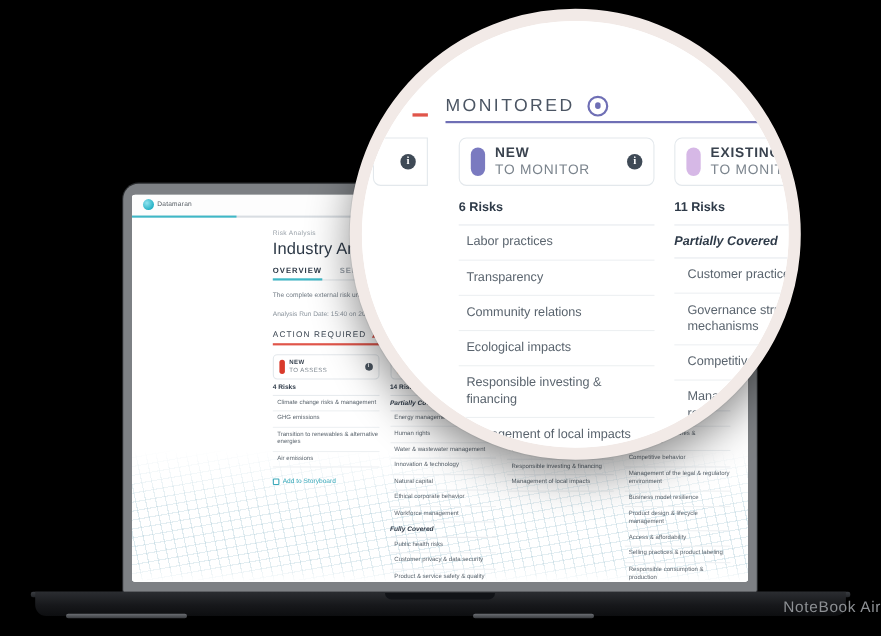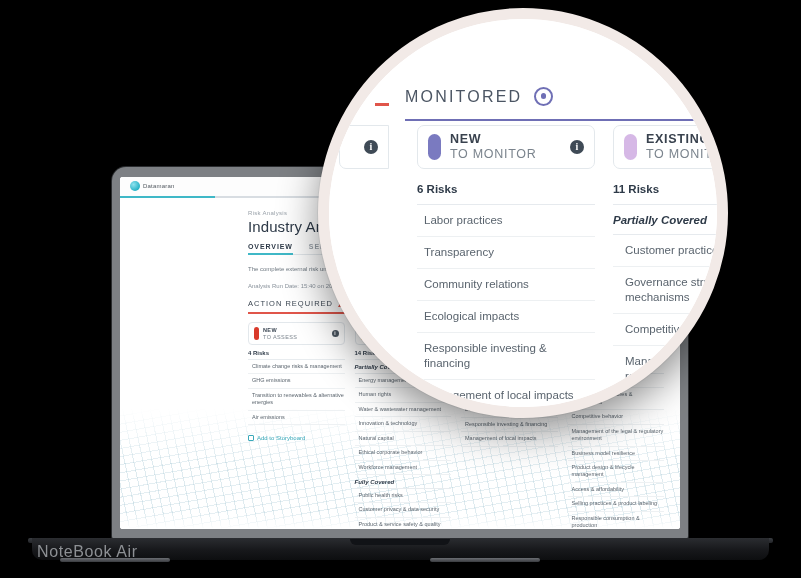--- a/index.html
+++ b/index.html
@@ -41,21 +41,21 @@
     left: 28px; top: 538px; width: 745px; height: 5px;
     background: linear-gradient(180deg,#3a3d42,#232529);
     border-radius: 2px;
   }
   .notch {
     position: absolute; left: 350px; top: 539px; width: 100px; height: 6px;
     background: #111317; border-radius: 0 0 7px 7px;
   }
   .base-label {
     position: absolute; left: 0; top: 543px; width: 801px;
-    text-align: left; color: #8d9094; font-size: 16px; letter-spacing: .6px; padding-left: 37px;
+    text-align: right; color: #8d9094; font-size: 14px; letter-spacing: .6px; padding-left: 37px;
   }
   .base-foot {
     position: absolute; top: 558px; height: 4px;
     background: linear-gradient(180deg,#6b6e73,#3a3c40); border-radius: 2px;
   }
 
   
   .app { position: absolute; inset: 0; background: #fff; }
   .app-topbar {
     position: absolute; left: 0; top: 0; width: 100%; height: 21px;
@@ -121,21 +121,21 @@
     background: #fff;
     border: 11px solid #f2eae7;
     overflow: hidden;
     box-shadow: 0 14px 40px rgba(0,0,0,.45), 0 0 0 1px rgba(0,0,0,.05);
   }
   #mag .mag-inner { position: absolute; inset: 0; background: #fff; }
 
   .m-head {
     position: absolute; left: 76px; top: 68px; width: 300px;
     display: flex; align-items: center; gap: 12px;
-    border-bottom: 2px solid #6f6fb5; padding-bottom: 13px;
+    border-bottom: 2px solid #6f6fb5; padding-bottom: 4px;
   }
   .m-head-txt { font-size: 16px; letter-spacing: 2.2px; color: #4b5563; }
   .m-spiral { width: 19px; height: 19px; border-radius: 50%; border: 2.4px solid #6f6fb5; position: relative; }
   .m-spiral:after { content:""; position:absolute; left:4.4px; top:4.4px; width:5.2px; height:5.2px; border-radius:50%; background:#6f6fb5; }
   .m-redtick { position: absolute; left: 46px; top: 84px; width: 14px; height: 3px; background: #e0554a; }
 
   .m-cols { position: absolute; left: 12px; top: 106px; right: 0; display: flex; gap: 18px; }
   .m-col { width: 178px; flex: none; }
   .m-col.cut { width: 150px; }
 

